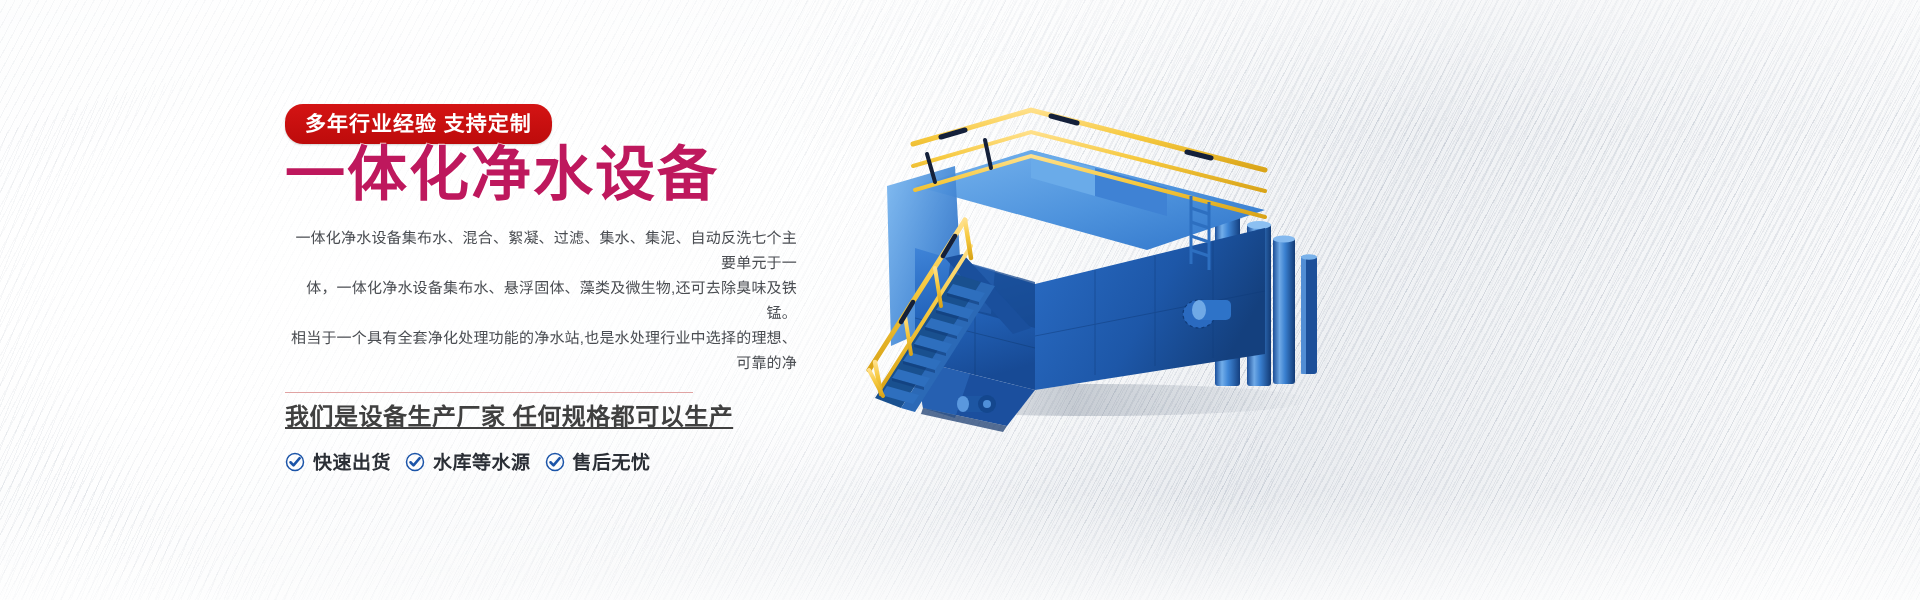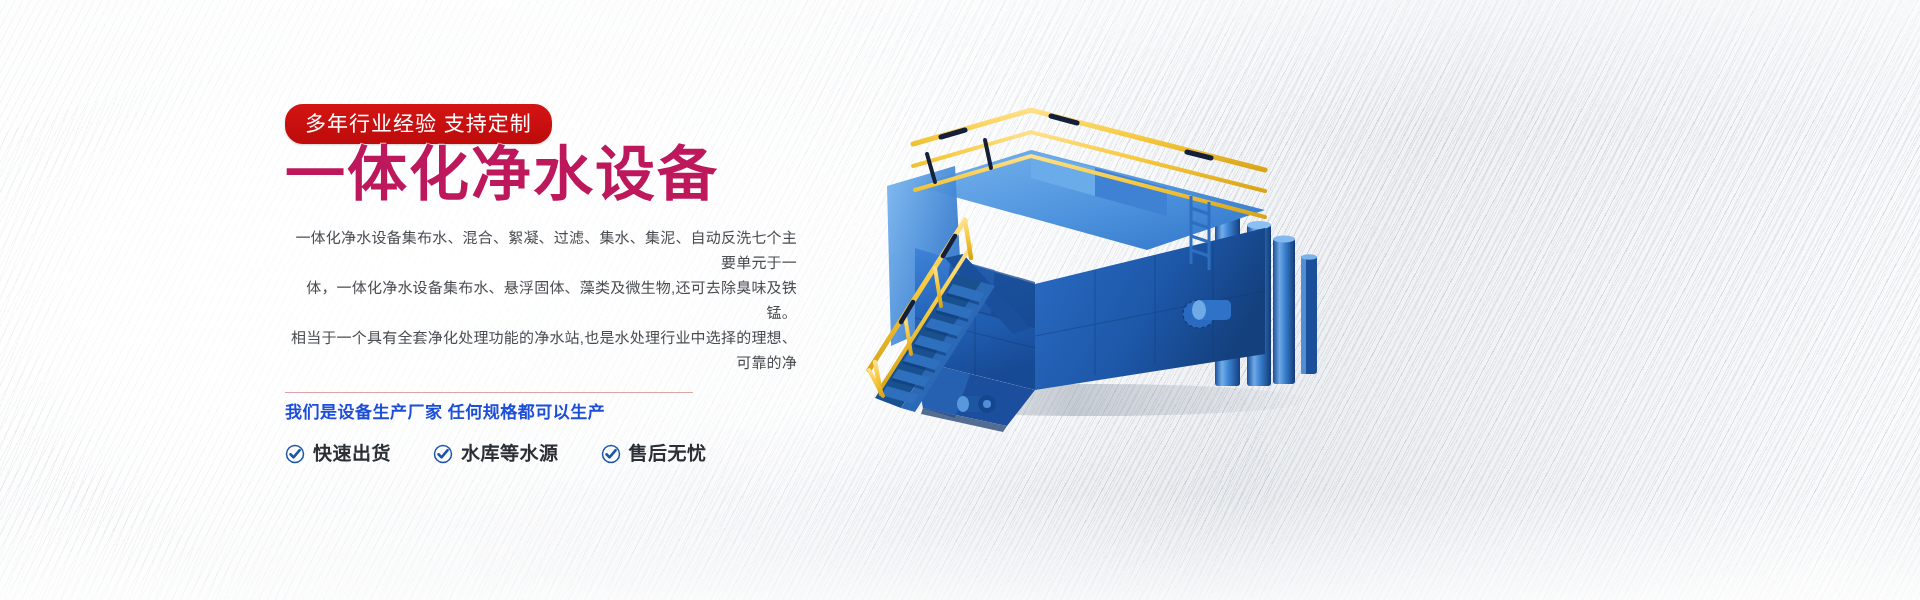--- a/index.html
+++ b/index.html
@@ -125,21 +125,21 @@
     width:560px;
     z-index:6;
   }
 
   .badge{
     display:inline-block;
     background:#cf1010;
     background:linear-gradient(180deg,#d41414 0%,#bd0b0b 100%);
     color:#ffffff;
     font-size:21px;
-    font-weight:normal;
+    font-weight:bold;
     letter-spacing:1px;
     line-height:1;
     padding:9px 20px 10px;
     border-radius:18px;
     box-shadow:0 1px 2px rgba(0,0,0,.18);
   }
 
   .headline{
     font-size:60px;
     font-weight:bold;
@@ -160,33 +160,34 @@
   }
   .desc p{ margin:0;text-align:right; }
 
   .slogan-wrap{
     margin-top:17px;
     width:408px;
     border-top:1px solid #e0a3a3;
     padding-top:9px;
   }
   .slogan{
-    color:#1d4ed8;
-    font-size:17px;
+    color:#404040;
+    font-size:24px;
     font-weight:bold;
     letter-spacing:.5px;
     line-height:1.25;
     white-space:nowrap;
+    text-decoration:underline;
   }
 
   .features{
     margin-top:20px;
     display:flex;
     align-items:center;
-    gap:42px;
+    gap:14px;
   }
   .feature{
     display:flex;
     align-items:center;
     gap:8px;
   }
   .check-icon{
     width:20px; height:20px;
     flex:0 0 20px;
     display:block;

